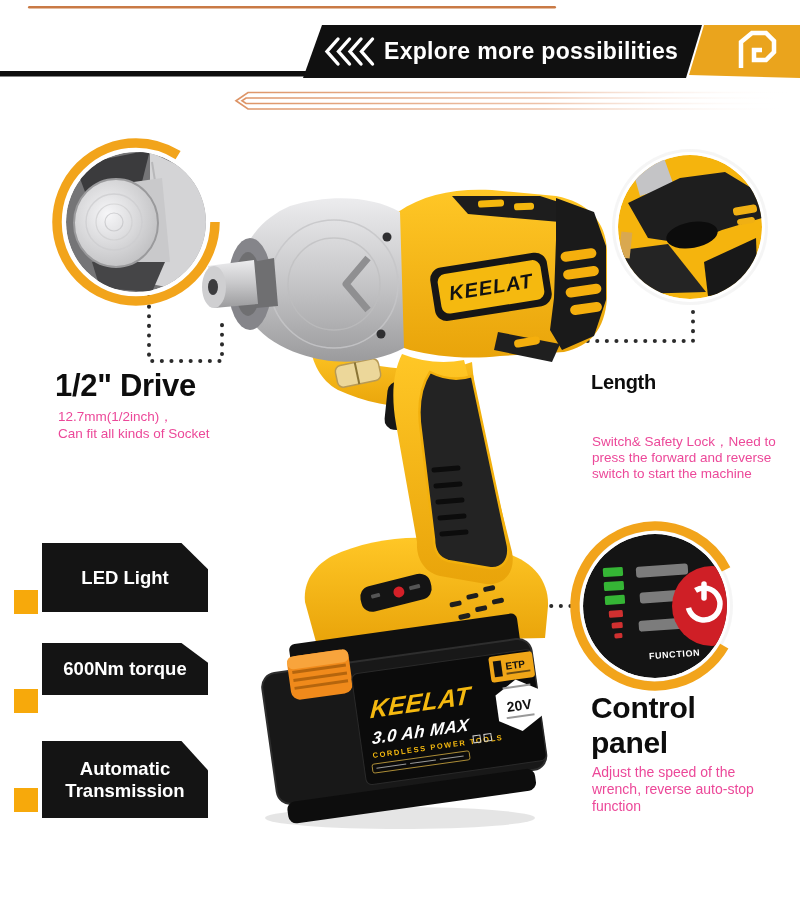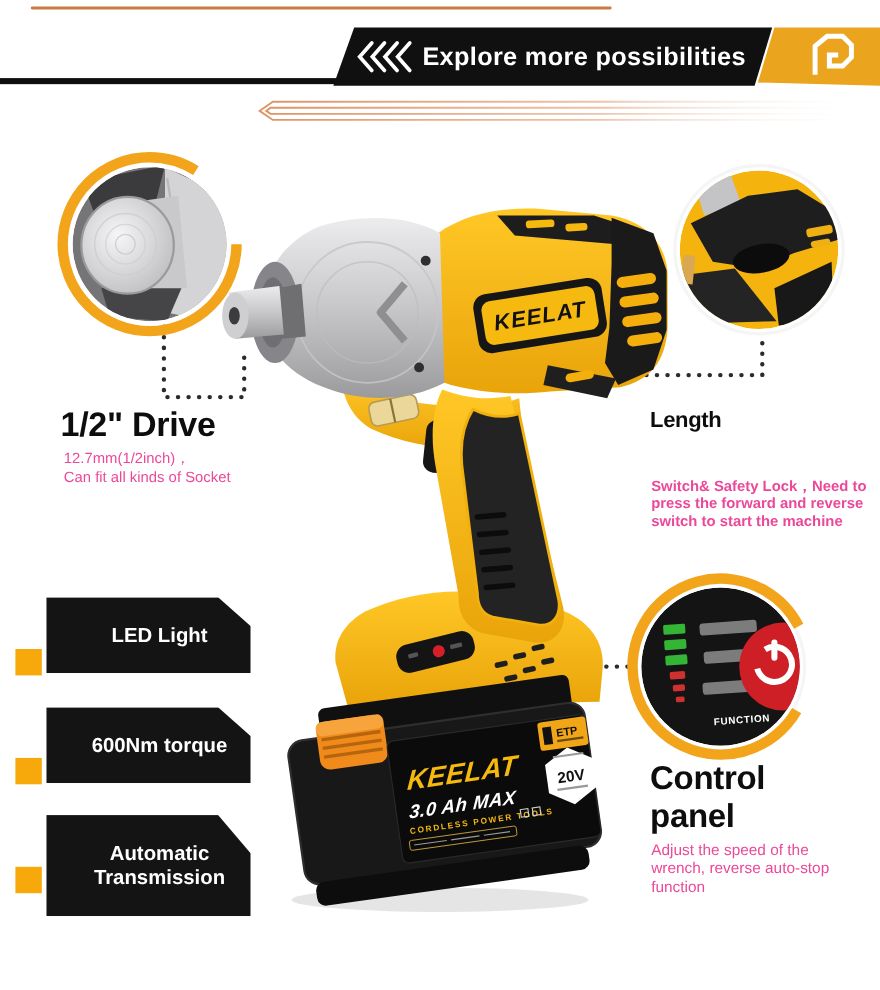--- a/index.html
+++ b/index.html
@@ -6,21 +6,21 @@
   body{width:800px;height:900px;position:relative;background:#fff;overflow:hidden;
        font-family:"Liberation Sans",sans-serif;}
   .abs{position:absolute;}
   #art{position:absolute;left:0;top:0;z-index:1;}
   .txt{z-index:3;color:#111;}
   .big-title{font-weight:800;letter-spacing:-0.3px;color:#0d0d0d;}
   .small-desc{color:#ec4899;}
   .feature-box{left:42px;width:166px;background:#141414;z-index:3;
     display:flex;align-items:center;justify-content:center;text-align:center;
     color:#fff;font-size:18.5px;font-weight:700;line-height:22px;
-    clip-path:polygon(0 0,84% 0,100% 38%,100% 100%,0 100%);padding-left:20px;}
+    clip-path:polygon(0 0,84% 0,100% 38%,100% 100%,0 100%);}
   .yellow-sq{left:14px;width:24px;height:24px;background:#F7A90B;z-index:2;}
 </style>
 </head>
 <body>
 
 <svg id="art" width="800" height="900" viewBox="0 0 800 900">
   <defs>
     <linearGradient id="silver" x1="0" y1="0" x2="0" y2="1">
       <stop offset="0" stop-color="#ececee"></stop>
         <stop offset="0.5" stop-color="#c7c7c9"></stop>
@@ -271,34 +271,34 @@
 
 <div class="abs txt big-title" style="left:55px;top:368px;font-size:31px;">1/2" Drive</div>
 <div class="abs txt small-desc" style="left:58px;top:409px;font-size:13.5px;line-height:16.5px;">
   <div>12.7mm(1/2inch)，</div>
   <div>Can fit all kinds of Socket</div>
 </div>
 
 <div class="abs txt big-title" style="left:591px;top:367px;font-size:20px;line-height:31px;">
   <div>Length</div>
 </div>
-<div class="abs txt small-desc" style="left:592px;top:434px;width:202px;font-size:13.5px;line-height:16px;font-weight:bold;">Switch&amp; Safety Lock，Need to press the forward and reverse switch to start the machine</div>
+<div class="abs txt small-desc" style="left:592px;top:434px;width:202px;font-size:13.5px;line-height:16px;">Switch&amp; Safety Lock，Need to press the forward and reverse switch to start the machine</div>
 
 <div class="abs txt big-title" style="left:591px;top:690px;font-size:30px;line-height:35px;">
   <div>Control</div>
   <div>panel</div>
 </div>
 <div class="abs txt small-desc" style="left:592px;top:764px;width:190px;font-size:14px;line-height:17px;">Adjust the speed of the wrench, reverse auto-stop function</div>
 
 <div class="abs feature-box" style="top:543px;height:69px;">
   <span>LED Light</span>
 </div>
 <div class="abs yellow-sq" style="top:590px;"></div>
 
-<div class="abs feature-box" style="top:643px;height:69px;">
+<div class="abs feature-box" style="top:643px;height:52px;">
   <span>600Nm torque</span>
 </div>
 <div class="abs yellow-sq" style="top:689px;"></div>
 
-<div class="abs feature-box" style="top:741px;height:92px;">
+<div class="abs feature-box" style="top:741px;height:77px;">
   <span style="width:130px;">Automatic Transmission</span>
 </div>
 <div class="abs yellow-sq" style="top:788px;"></div>
 
 </body></html>

